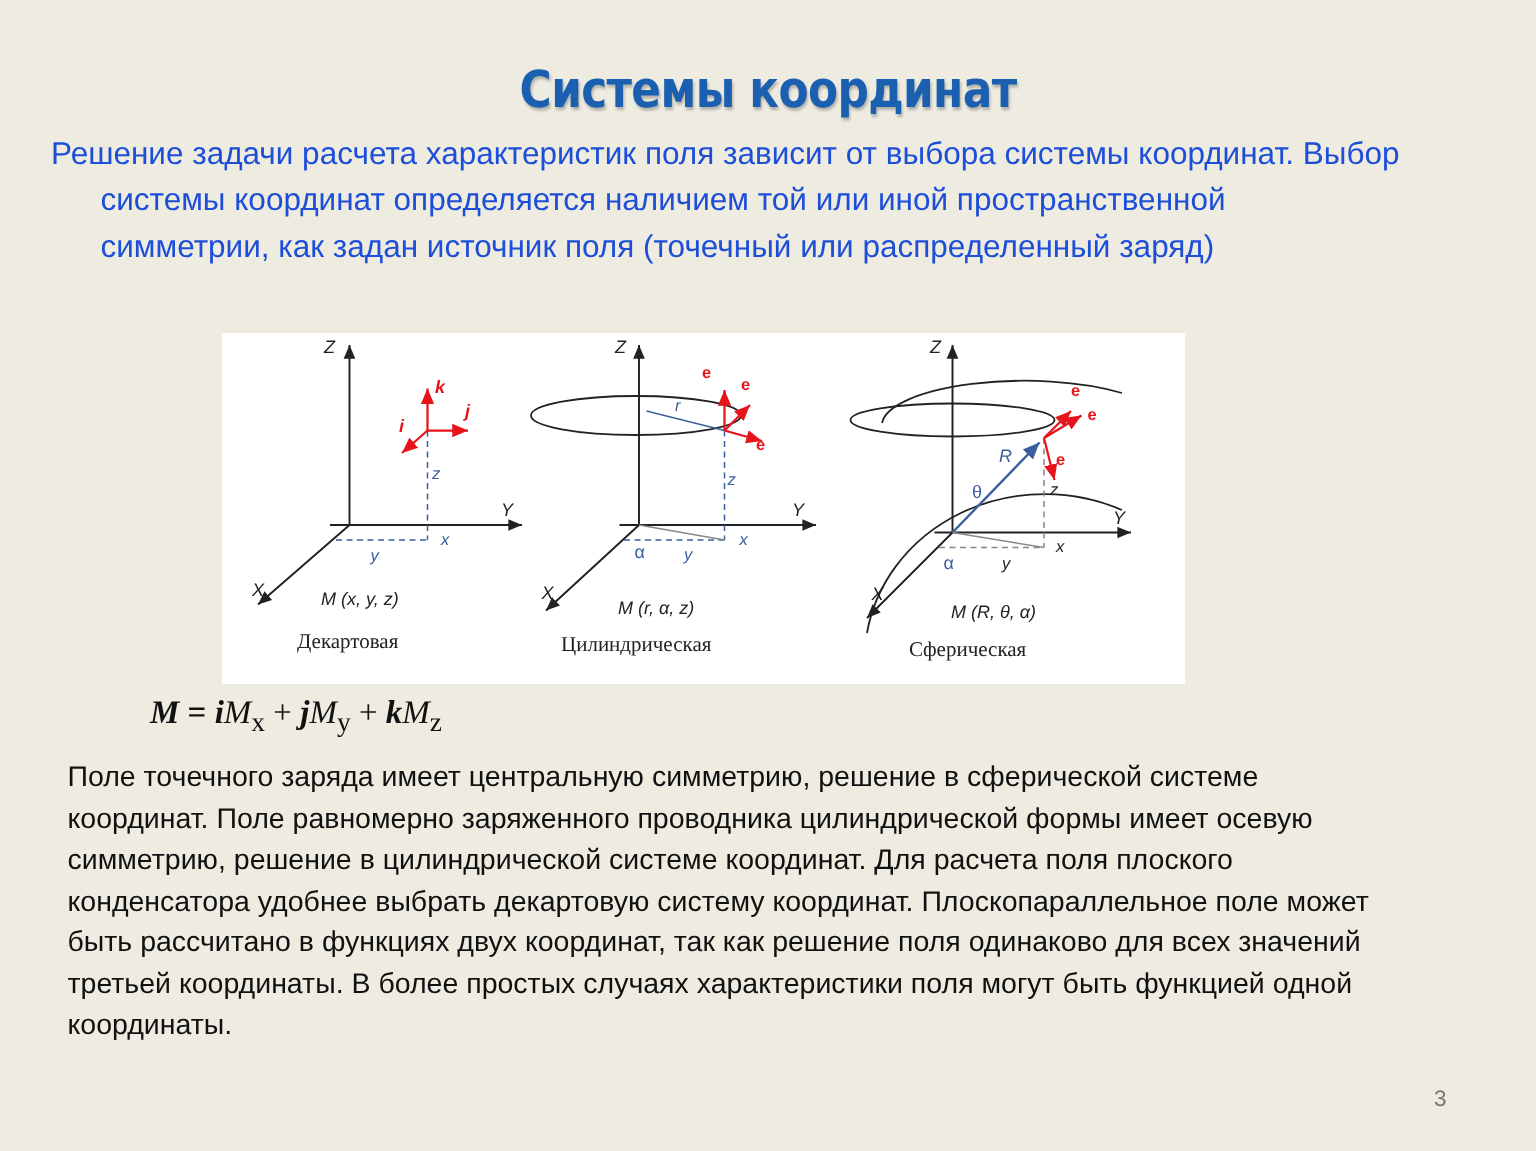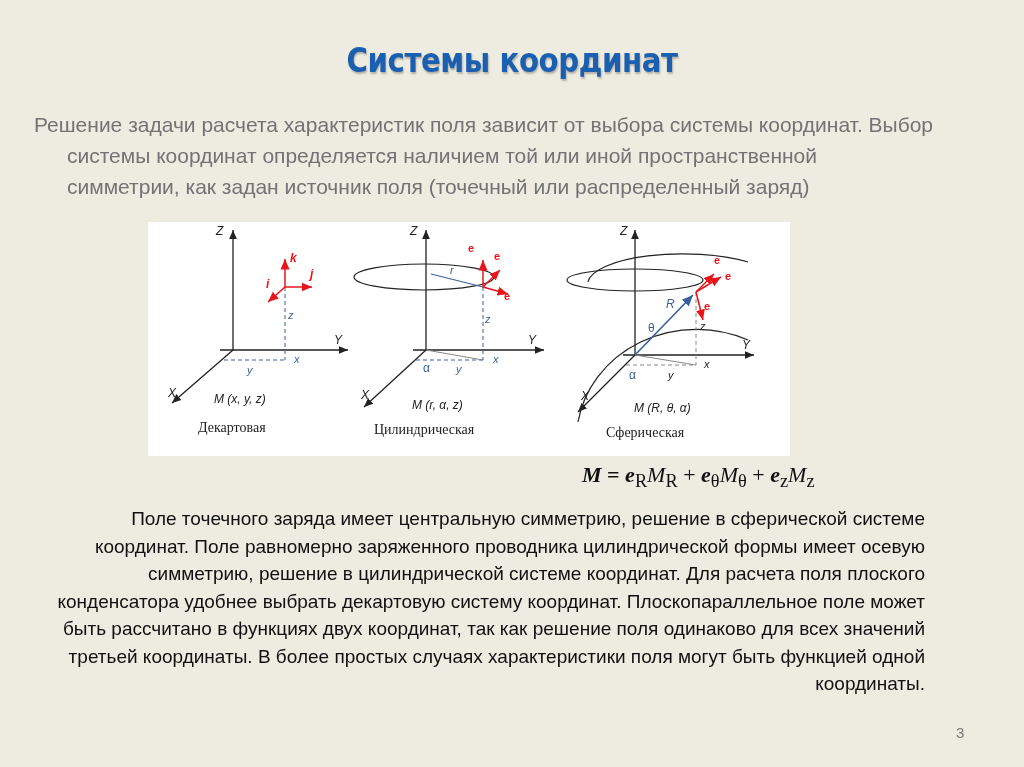--- a/index.html
+++ b/index.html
@@ -1,23 +1,23 @@
 <!DOCTYPE html>
 <html><head>
 <meta charset="utf-8">
 <style>
   html, body { margin:0; padding:0; }
   body { width:1024px; height:767px; background:#eeebe1; position:relative; overflow:hidden; font-family:"Liberation Sans", sans-serif; }
   .title { position:absolute; top:40px; left:0; width:1024px; text-align:center; font-size:34px; font-weight:bold; color:#1a5fb0; letter-spacing:-0.5px; text-shadow:1px 2px 2px rgba(0,0,0,0.25); font-family:"DejaVu Sans", sans-serif; transform:scaleX(0.86); }
-  .intro { position:absolute; top:109px; left:34px; width:900px; font-size:21px; line-height:31px; color:#737373; }
+  .intro { position:absolute; top:87px; left:34px; width:900px; font-size:21px; line-height:31px; color:#1d4ed8; }
   .intro p { margin:0; padding-left:33px; text-indent:-33px; }
   .figure { position:absolute; top:222px; left:148px; width:642px; height:234px; background:#fff; }
   .formulas { position:absolute; top:462px; left:100px; width:720px; height:30px; font-family:"Liberation Serif", serif; font-size:22px; color:#111; }
   .formula { position:absolute; top:0; white-space:nowrap; }
-  .body-text { position:absolute; top:505px; left:45px; width:880px; font-size:19px; line-height:27.5px; color:#111;text-align:right; }
+  .body-text { position:absolute; top:505px; left:45px; width:880px; font-size:19px; line-height:27.5px; color:#111; }
   .page-num { position:absolute; top:724px; left:956px; font-size:15px; color:#777; }
   svg text { font-family:"Liberation Sans", sans-serif; }
   .cap { font-family:"Liberation Serif", serif; font-size:14px; fill:#222; }
 </style>
 </head>
 <body>
 
 <div class="title">Системы координат</div>
 
 <div class="intro">
@@ -113,18 +113,18 @@
       <text x="520" y="157" font-size="11" font-style="italic" fill="#222">y</text>
       <text x="556" y="146" font-size="11" font-style="italic" fill="#222">x</text>
       <text x="481" y="157" font-size="12" fill="#3a5f9e">α</text>
       <text x="486" y="190" font-size="12" font-style="italic" fill="#222">M (R, θ, α)</text>
       <text class="cap" x="458" y="215">Сферическая</text>
     </g>
   </svg>
 </div>
 
 <div class="formulas">
-  <span class="formula" style="left:482px"><b><i>M</i> = <i>e</i></b><sub>R</sub><i>M</i><sub>R</sub> + <b><i>e</i></b><sub>θ</sub><i>M</i><sub>θ</sub> + <b><i>e</i></b><sub>z</sub><i>M</i><sub>z</sub></span>
+  <span class="formula" style="left:0"><b><i>M</i> = <i>i</i></b><i>M</i><sub>x</sub> + <b><i>j</i></b><i>M</i><sub>y</sub> + <b><i>k</i></b><i>M</i><sub>z</sub></span>
 </div>
 
 <div class="body-text">Поле точечного заряда имеет центральную симметрию, решение в сферической системе координат. Поле равномерно заряженного проводника цилиндрической формы имеет осевую симметрию, решение в цилиндрической системе координат. Для расчета поля плоского конденсатора удобнее выбрать декартовую систему координат. Плоскопараллельное поле может быть рассчитано в функциях двух координат, так как решение поля одинаково для всех значений третьей координаты. В более простых случаях характеристики поля могут быть функцией одной координаты.</div>
 
 <div class="page-num">3</div>
 
 </body></html>

